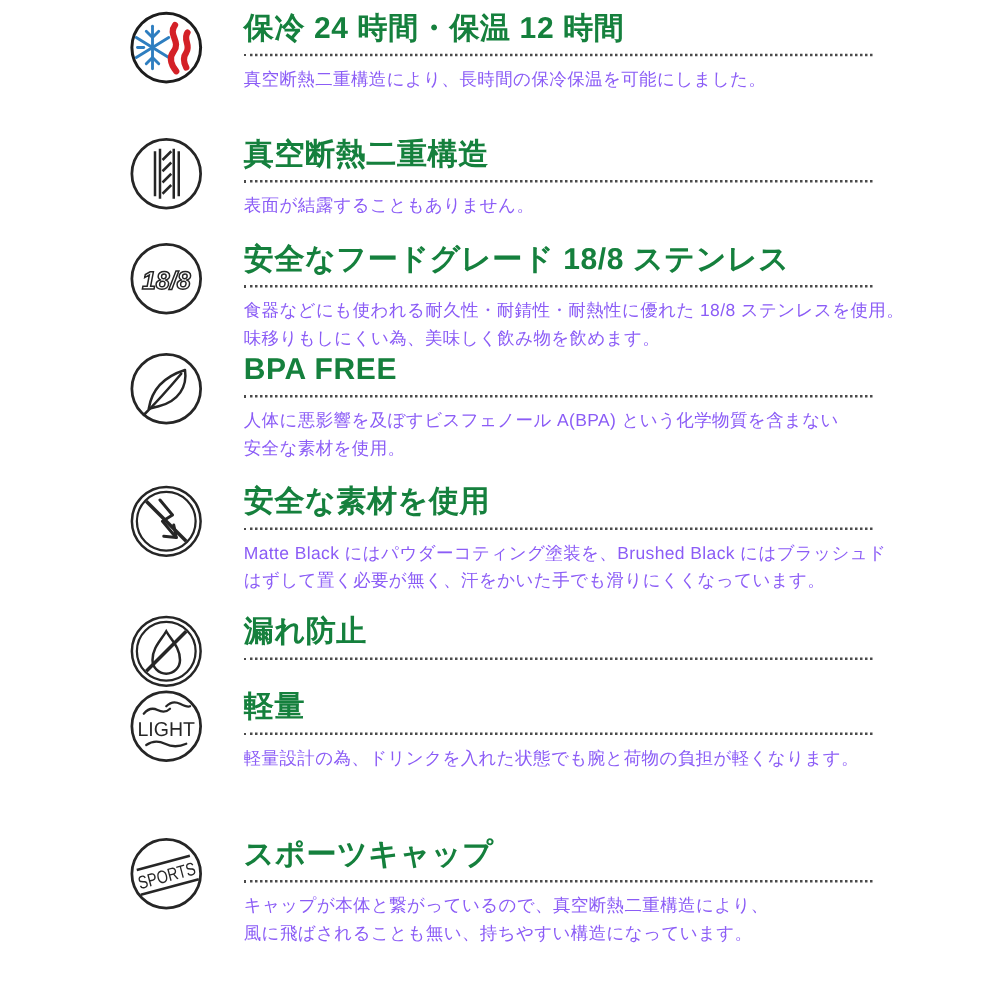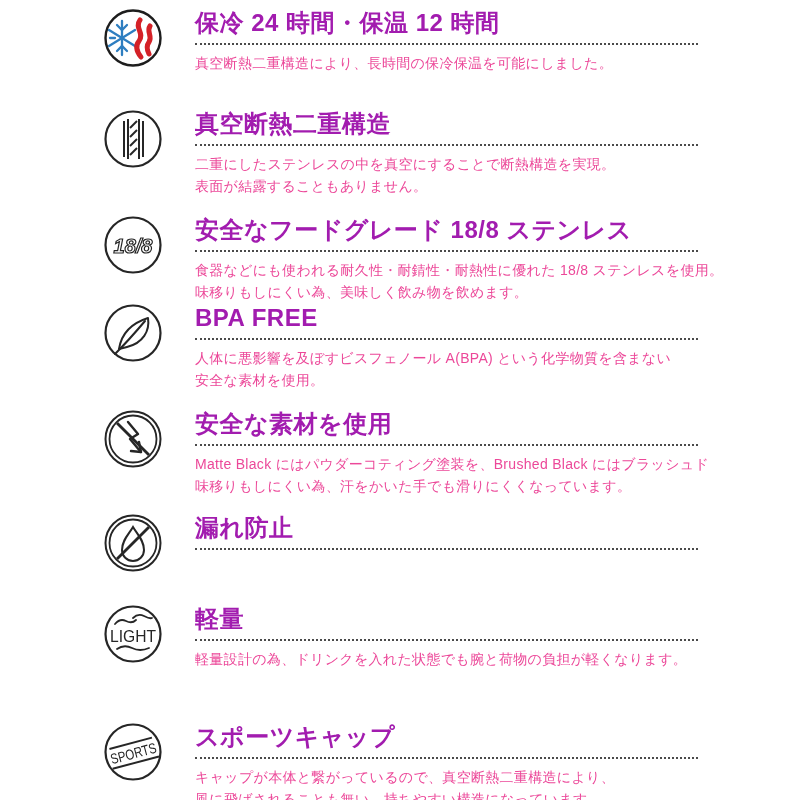--- a/index.html
+++ b/index.html
@@ -22,32 +22,32 @@
   }
   .icon-wrap svg{display:block;width:60px;height:60px;}
   .content{
     margin-left:32px;
     width:503px;
   }
   .title{
     margin:0;
     font-size:24px;
     font-weight:600;
-    color:#a21caf;
+    color:#15803d;
     letter-spacing:0.5px;
     line-height:1.25;
     white-space:nowrap;
     padding-bottom:5px;
     border-bottom:2px dotted #4a4a4a;
   }
   .body{
     margin:7px 0 0 0;
     font-size:14px;
     line-height:22px;
-    color:#ec4899;
+    color:#8b5cf6;
     letter-spacing:0.3px;
   }
   .body .line{display:block;white-space:nowrap;}
 </style>
 </head>
 <body>
 
 <div class="page">
 
   <section class="feature" style="margin-bottom:35px">
@@ -88,21 +88,20 @@
           <line x1="27" y1="19" x2="34" y2="12"></line>
           <line x1="27" y1="28" x2="34" y2="21"></line>
           <line x1="27" y1="37" x2="34" y2="30"></line>
           <line x1="27" y1="46" x2="34" y2="39"></line>
         </g>
       </svg>
     </div>
     <div class="content">
       <h2 class="title">真空断熱二重構造</h2>
       <p class="body">
-        <span class="line">二重にしたステンレスの中を真空にすることで断熱構造を実現。</span>
         <span class="line">表面が結露することもありません。</span>
       </p>
     </div>
   </section>
 
   <section class="feature" style="">
     <div class="icon-wrap">
       <svg viewBox="0 0 60 60">
         <circle cx="30" cy="30" r="27.5" fill="#ffffff" stroke="#262626" stroke-width="2.2"></circle>
         <text x="30" y="38" text-anchor="middle" font-family="Liberation Sans, DejaVu Sans, sans-serif" font-size="20" font-weight="700" font-style="italic" fill="#ffffff" stroke="#262626" stroke-width="1.2">18/8</text>
@@ -146,26 +145,26 @@
           <path d="M38 43 L28 42"></path>
           <path d="M38 43 L36 33"></path>
         </g>
         <line x1="14" y1="14" x2="46" y2="46" stroke="#262626" stroke-width="2.8"></line>
       </svg>
     </div>
     <div class="content">
       <h2 class="title">安全な素材を使用</h2>
       <p class="body">
         <span class="line">Matte Black にはパウダーコティング塗装を、Brushed Black にはブラッシュド</span>
-        <span class="line">味移りもしにくい為、汗をかいた手でも滑りにくくなっています。</span>
-      </p>
-    </div>
-  </section>
-
-  <section class="feature" style="margin-bottom:31px">
+        <span class="line">はずして置く必要が無く、汗をかいた手でも滑りにくくなっています。</span>
+      </p>
+    </div>
+  </section>
+
+  <section class="feature" style="">
     <div class="icon-wrap">
       <svg viewBox="0 0 60 60">
         <circle cx="30" cy="30" r="27.5" fill="#ffffff" stroke="#262626" stroke-width="2"></circle>
         <circle cx="30" cy="30" r="23.5" fill="none" stroke="#262626" stroke-width="1.8"></circle>
         <path d="M30 14 C34 21 41 27 41 37 A11 11 0 1 1 19 37 C19 27 26 21 30 14 Z" fill="none" stroke="#262626" stroke-width="2"></path>
         <line x1="46" y1="14" x2="14" y2="46" stroke="#262626" stroke-width="2.8"></line>
       </svg>
     </div>
     <div class="content">
       <h2 class="title">漏れ防止</h2>

